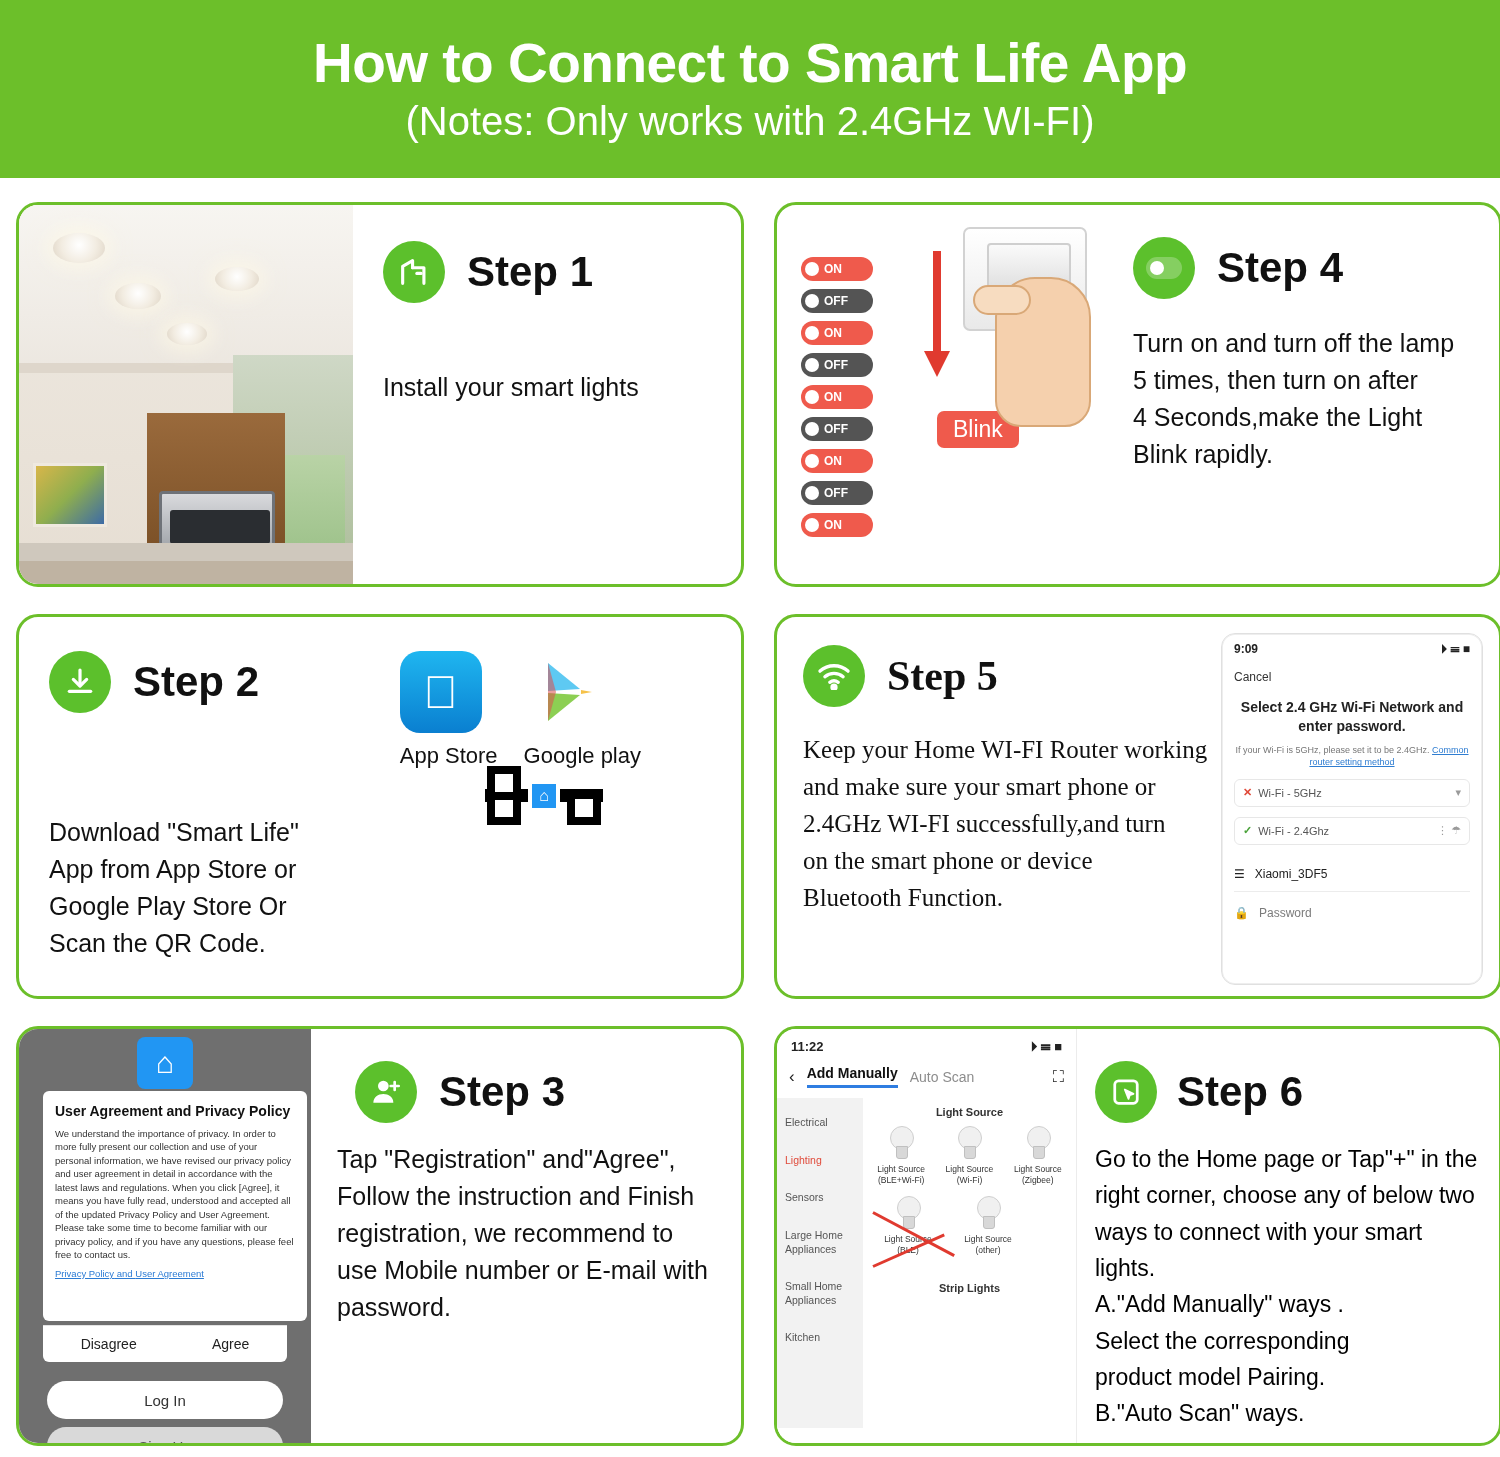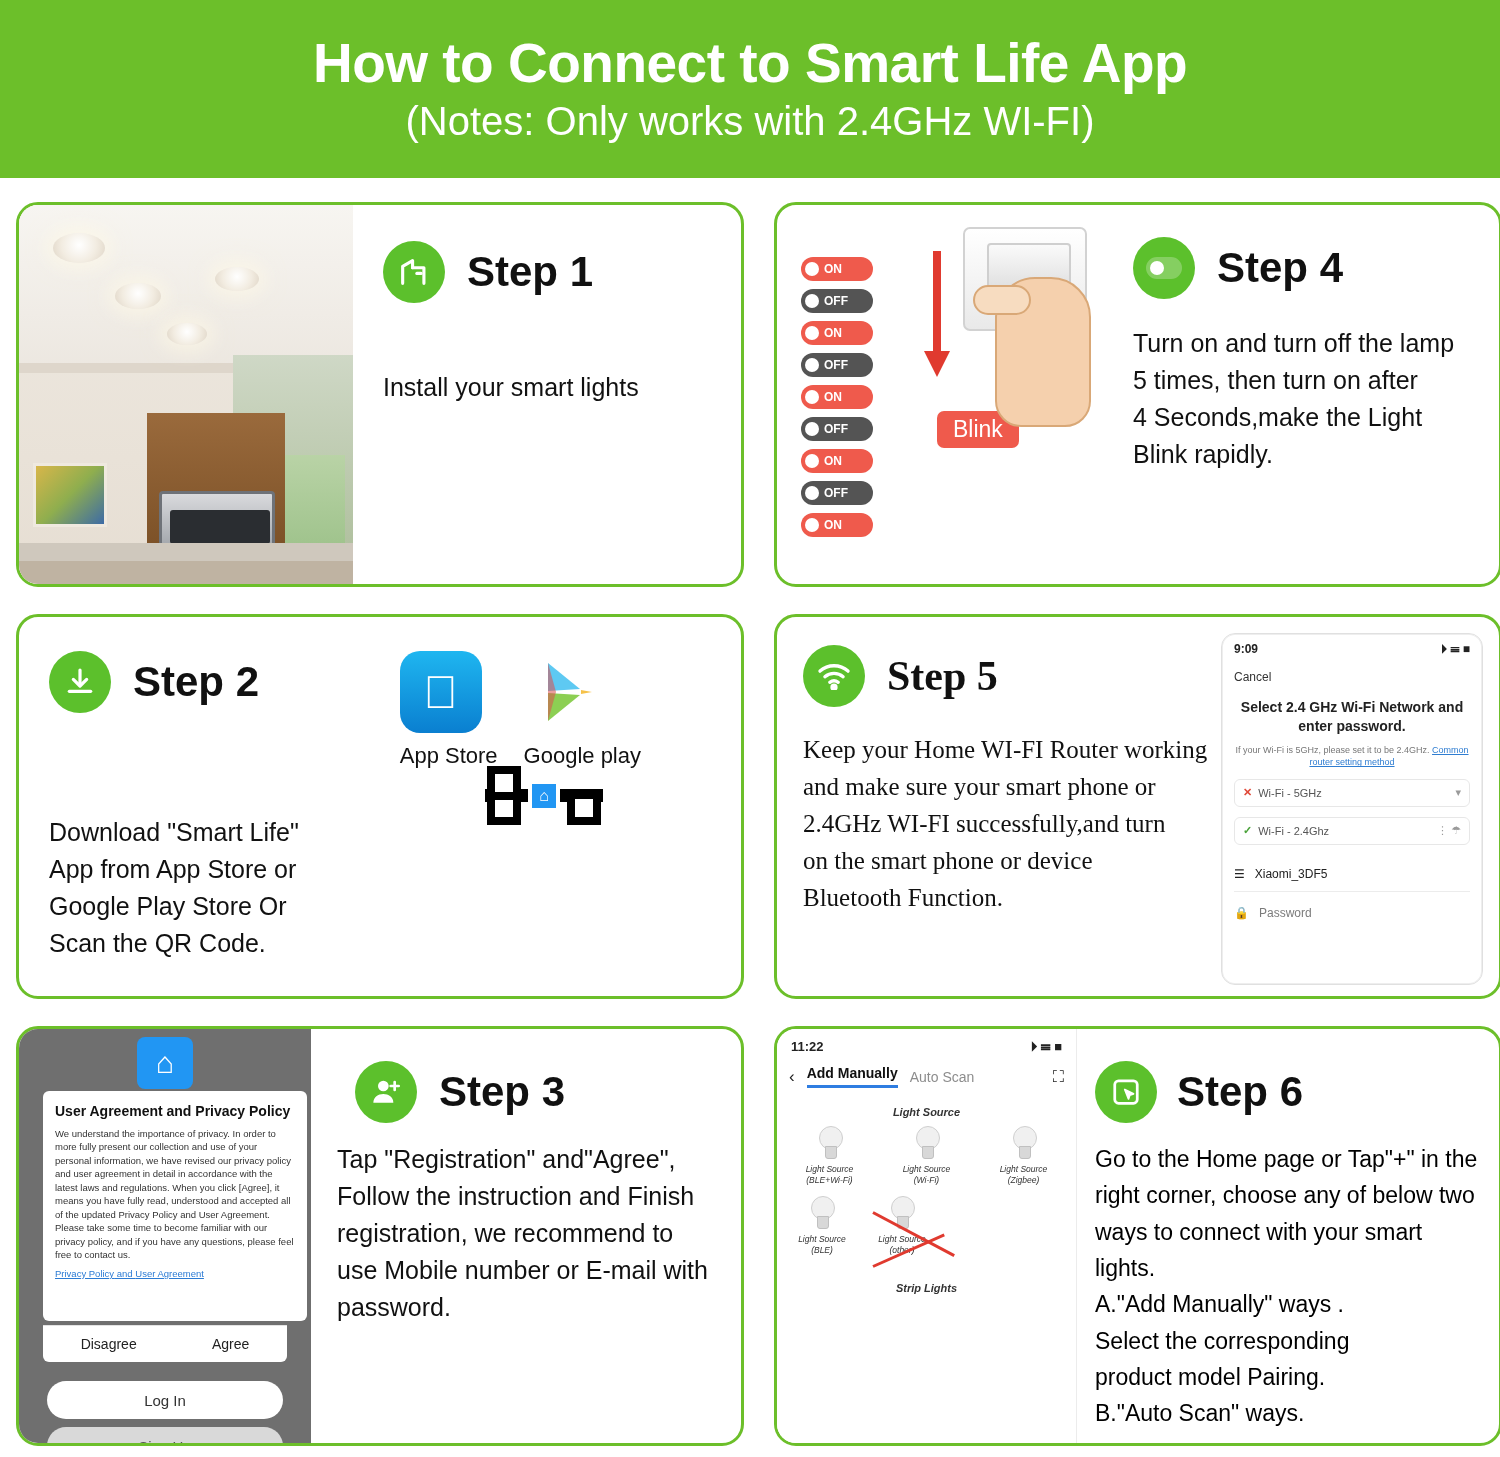--- a/index.html
+++ b/index.html
@@ -222,21 +222,21 @@
   .c6-tabs { display:flex; align-items:center; gap:12px; padding:6px 12px 0 12px; }
   .c6-tabs .back { font-size:17px; }
   .tab-active { font-size:14px; font-weight:bold; color:#111; border-bottom:3px solid #2f7de1;
     padding-bottom:4px; }
   .tab-idle { font-size:14px; color:#8d8d8d; }
   .scan-ico { margin-left:auto; font-size:16px; }
   .c6-main { display:flex; margin-top:10px; height:330px; }
   .cats { width:86px; background:#f2f2f2; padding-top:6px; }
   .cat { font-size:10.5px; color:#555; padding:12px 8px; line-height:1.3; }
   .cat.active { color:#e04a3a; }
-  .prods { flex:1; padding:4px 4px 0 4px;font-style:italic; }
+  .prods { flex:1; padding:4px 4px 0 4px; }
   .prods h5 { margin:4px 0 8px 0; text-align:center; font-size:11px; font-weight:bold; color:#333; }
   .prow { display:flex; justify-content:space-around; margin-bottom:10px; }
   .prod { width:62px; text-align:center; font-size:8.5px; color:#333; line-height:1.3; }
   .bulb { width:26px; height:34px; margin:0 auto 4px auto; position:relative; }
   .bulb:before { content:""; position:absolute; left:2px; top:0; width:22px; height:22px;
     border-radius:50%; background:#f0f0f0; border:1px solid #cfcfcf; }
   .bulb:after { content:""; position:absolute; left:8px; top:20px; width:10px; height:11px;
     background:#d8d8d8; border:1px solid #c0c0c0; border-radius:0 0 3px 3px; }
   .redline { position:absolute; left:96px; top:182px; width:92px; height:3px; background:#e03a2f;
     transform:rotate(28deg); transform-origin:left center; }
@@ -497,20 +497,28 @@
         <span>11:22</span>
         <span>⏵ ☰ ■</span>
       </div>
       <div class="c6-tabs">
         <span class="back">‹</span>
         <span class="tab-active">Add Manually</span>
         <span class="tab-idle">Auto Scan</span>
         <span class="scan-ico">⛶</span>
       </div>
       <div class="c6-main">
+        <div class="cats">
+          <div class="cat">Electrical</div>
+          <div class="cat active">Lighting</div>
+          <div class="cat">Sensors</div>
+          <div class="cat">Large Home Appliances</div>
+          <div class="cat">Small Home Appliances</div>
+          <div class="cat">Kitchen</div>
+        </div>
         <div class="prods">
           <h5>Light Source</h5>
           <div class="prow">
             <div class="prod">
               <div class="bulb"></div>
               <div>Light Source</div>
               <div>(BLE+Wi-Fi)</div>
             </div>
             <div class="prod">
               <div class="bulb"></div>

